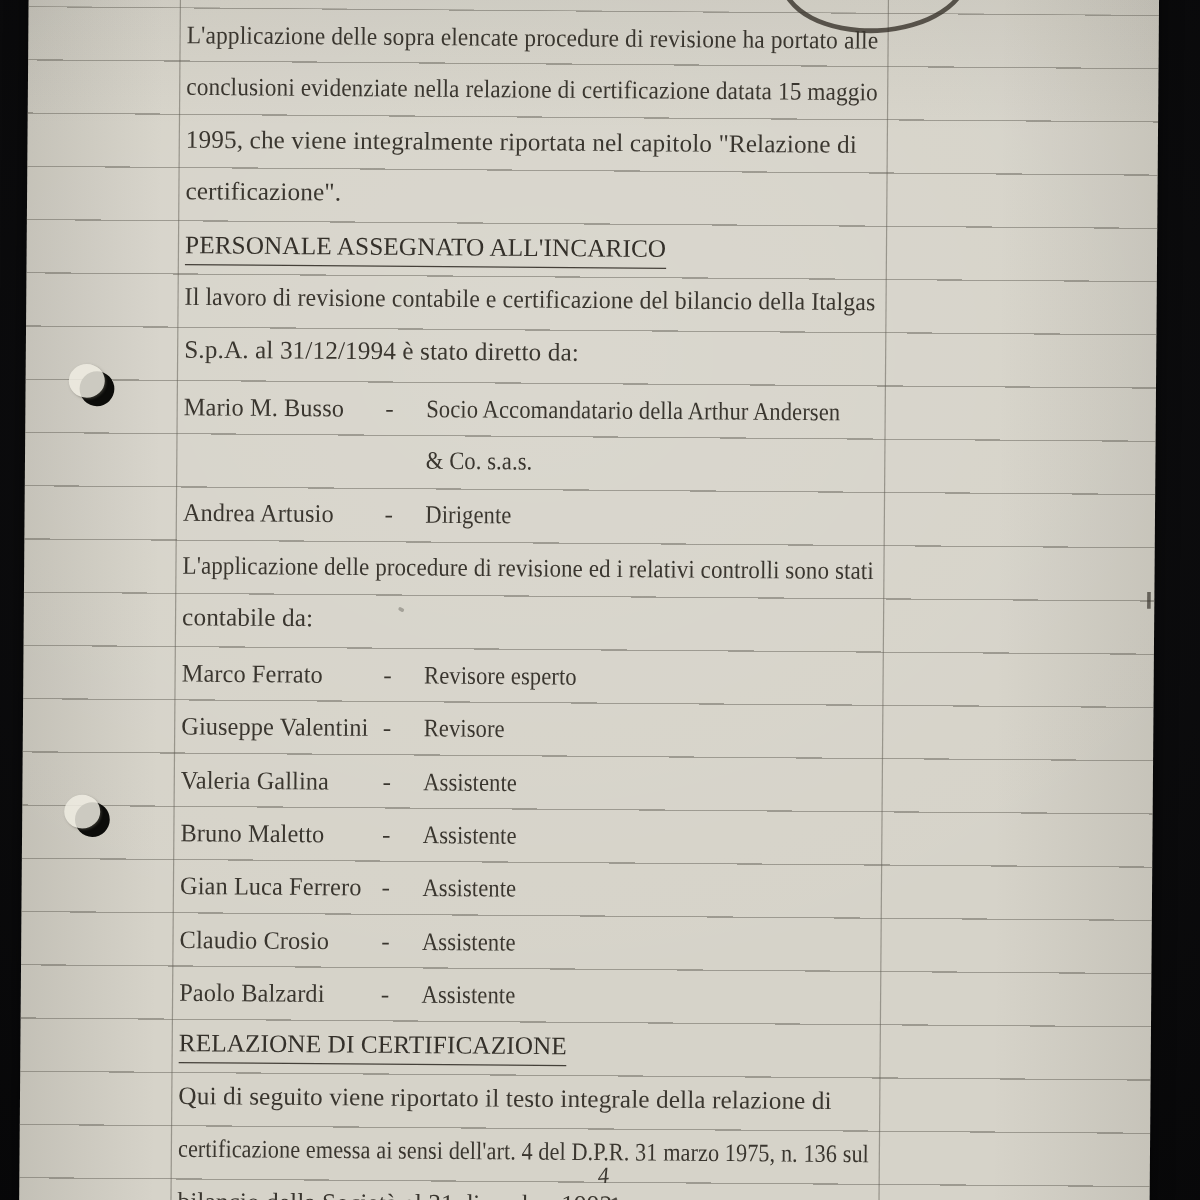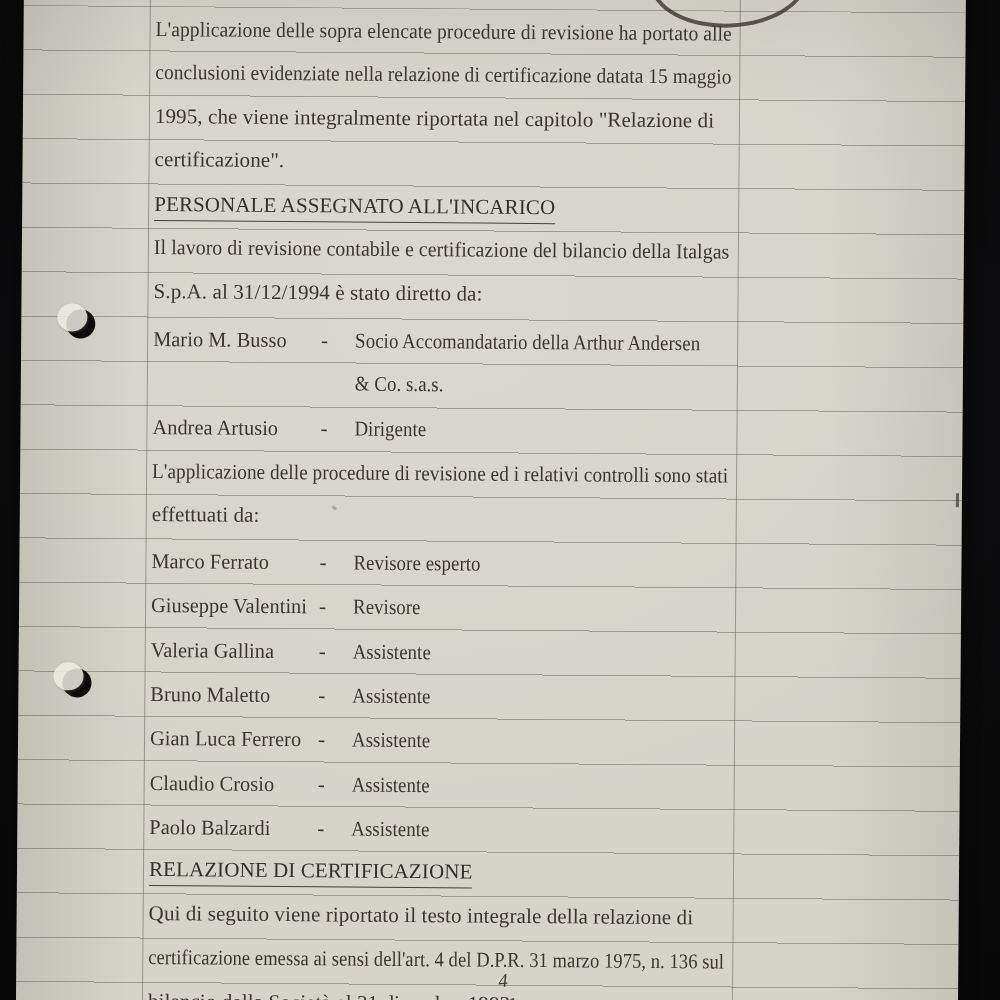--- a/index.html
+++ b/index.html
@@ -145,21 +145,21 @@
     <span class="p-dash"></span>
     <span class="p-role" style="transform: scaleX(0.894737); transform-origin: 0px 50%;">&amp; Co. s.a.s.</span>
   </div>
   <div class="row person" style="top:431px">
     <span class="p-name" style="transform: scaleX(0.964286); transform-origin: 0px 50%;">Andrea Artusio</span>
     <span class="p-dash">-</span>
     <span class="p-role" style="transform: scaleX(0.894737); transform-origin: 0px 50%;">Dirigente</span>
   </div>
 
   <div class="row" style="top:475px"><span class="fit" style="transform: scaleX(0.911392); transform-origin: 0px 50%;">L'applicazione delle procedure di revisione ed i relativi controlli sono stati</span></div>
-  <div class="row" style="top:518px"><span class="fit">effettuati da:</span></div>
+  <div class="row" style="top:518px"><span class="fit">contabile da:</span></div>
 
   <div class="row person" style="top:565px">
     <span class="p-name" style="transform: scaleX(0.964286); transform-origin: 0px 50%;">Marco Ferrato</span>
     <span class="p-dash">-</span>
     <span class="p-role" style="transform: scaleX(0.894737); transform-origin: 0px 50%;">Revisore esperto</span>
   </div>
   <div class="row person" style="top:609px">
     <span class="p-name" style="transform: scaleX(0.964286); transform-origin: 0px 50%;">Giuseppe Valentini</span>
     <span class="p-dash">-</span>
     <span class="p-role" style="transform: scaleX(0.894737); transform-origin: 0px 50%;">Revisore</span>

